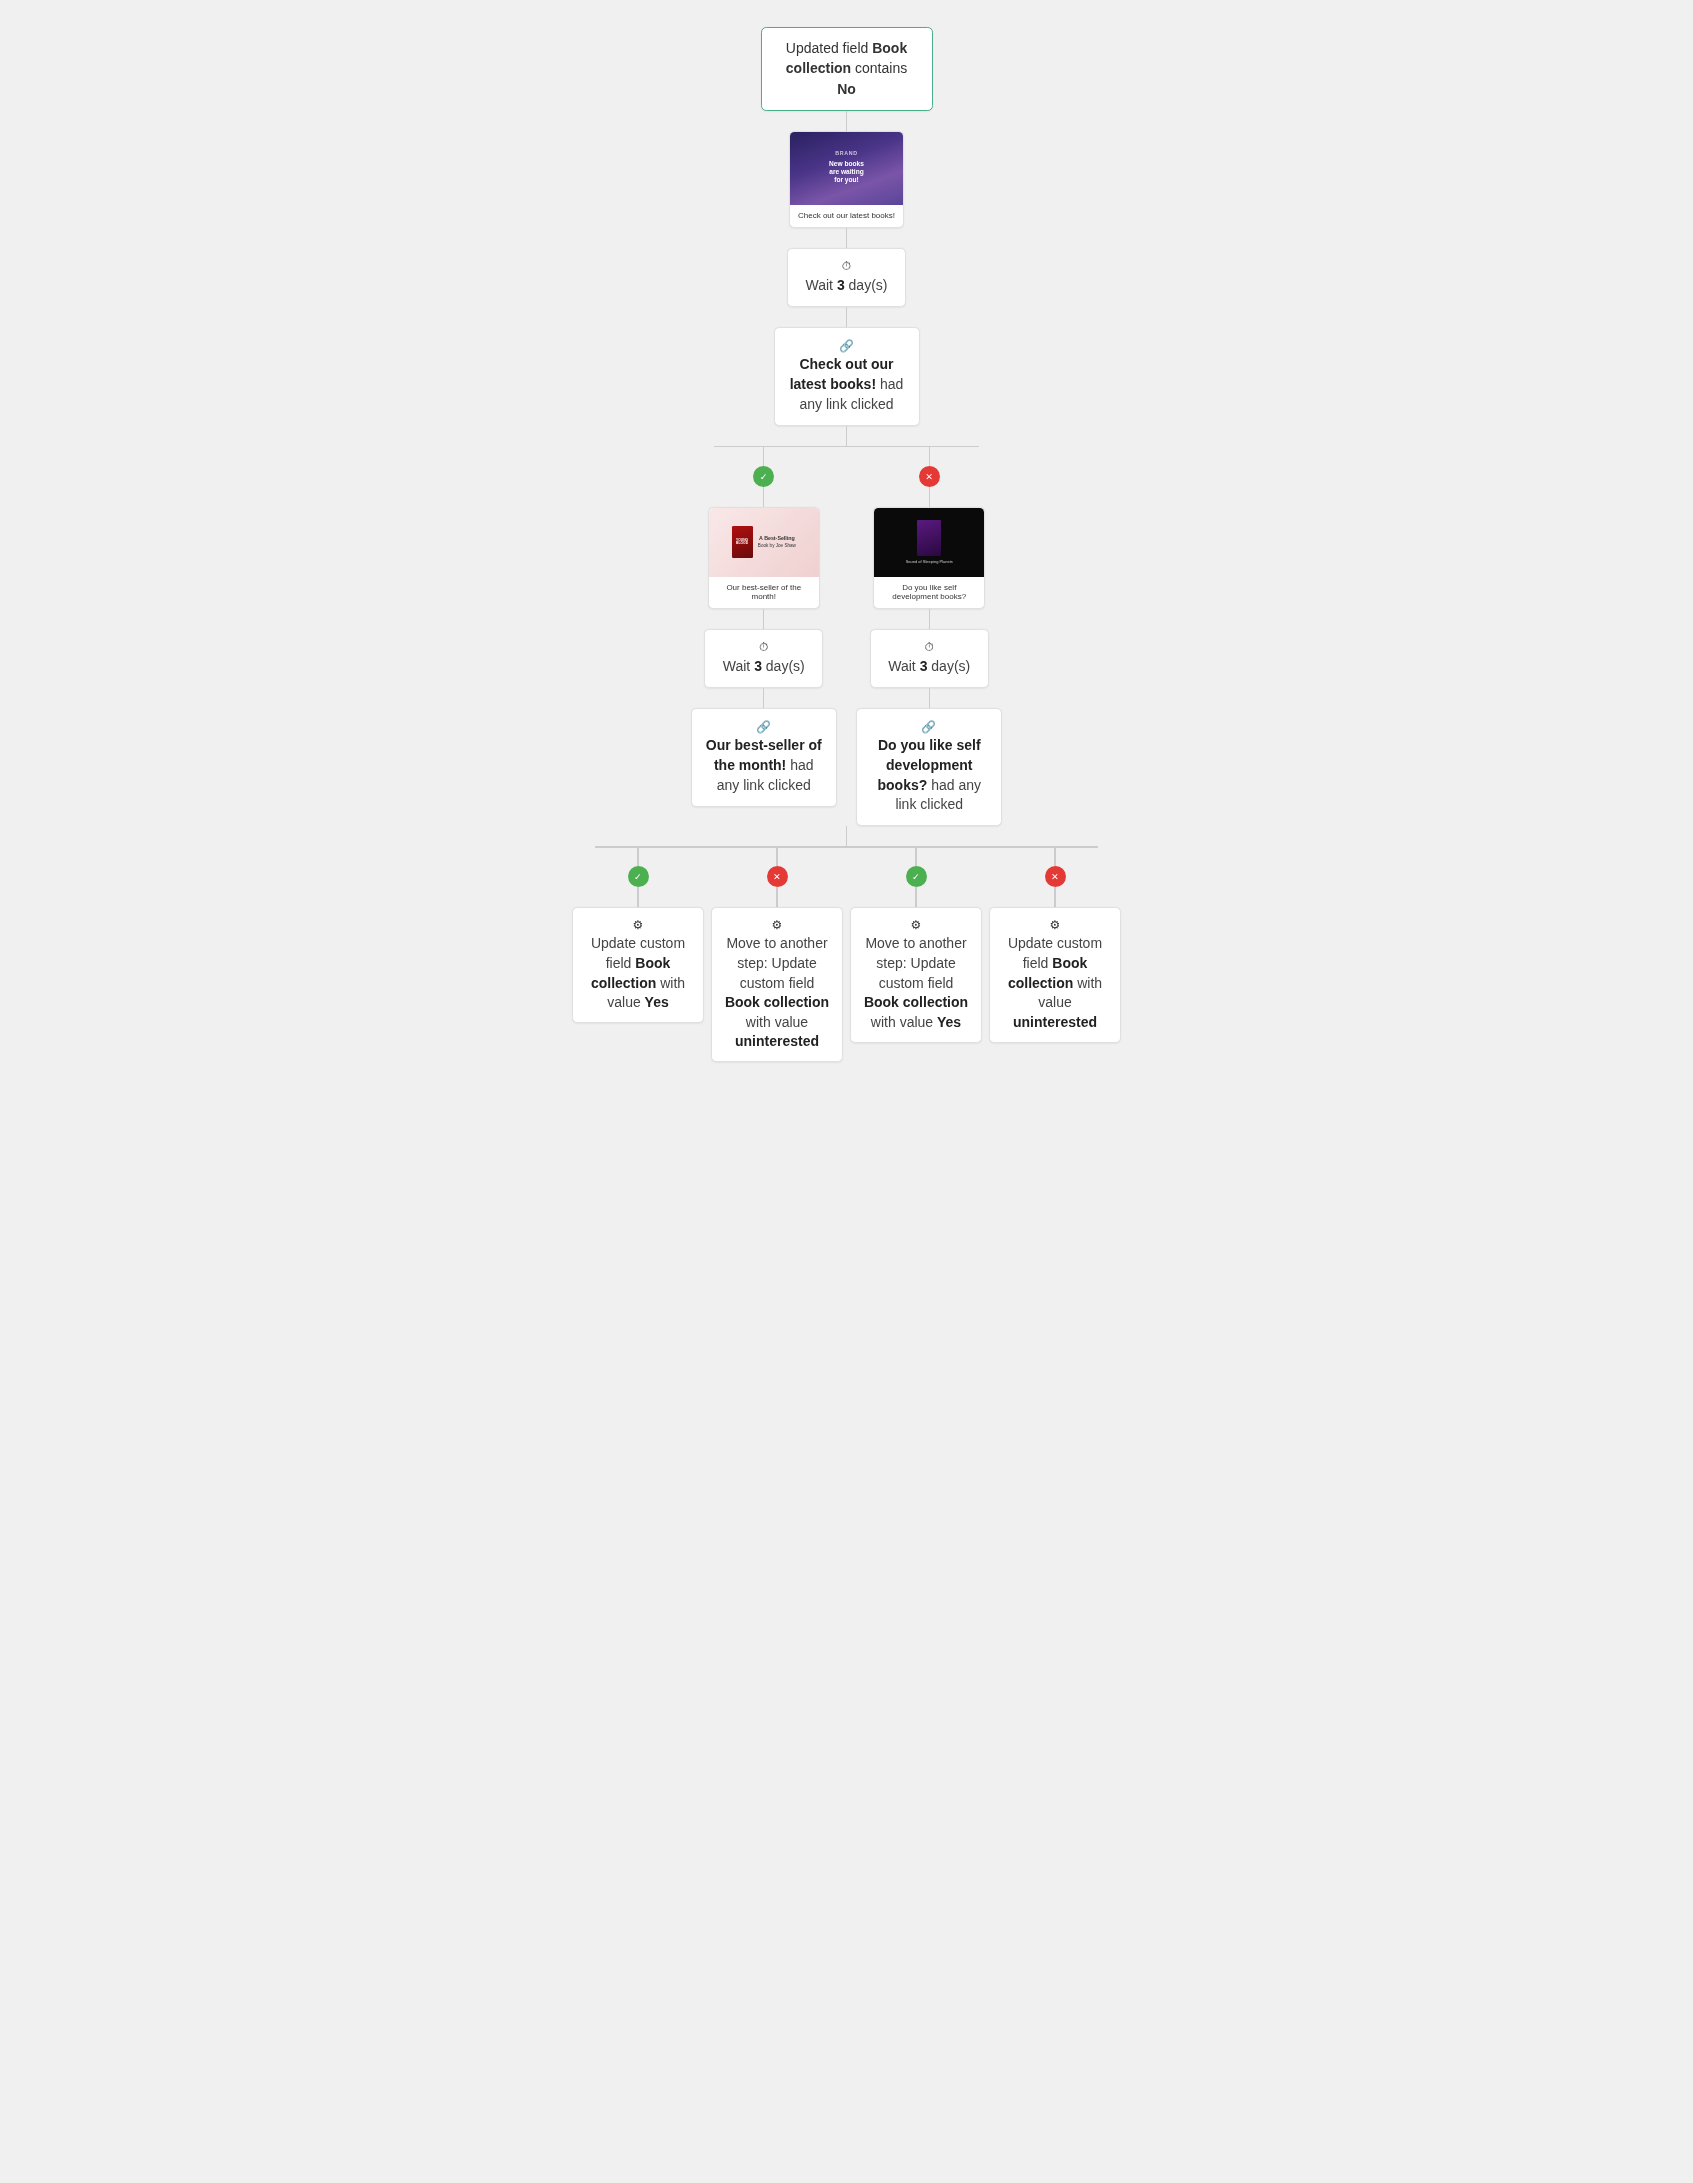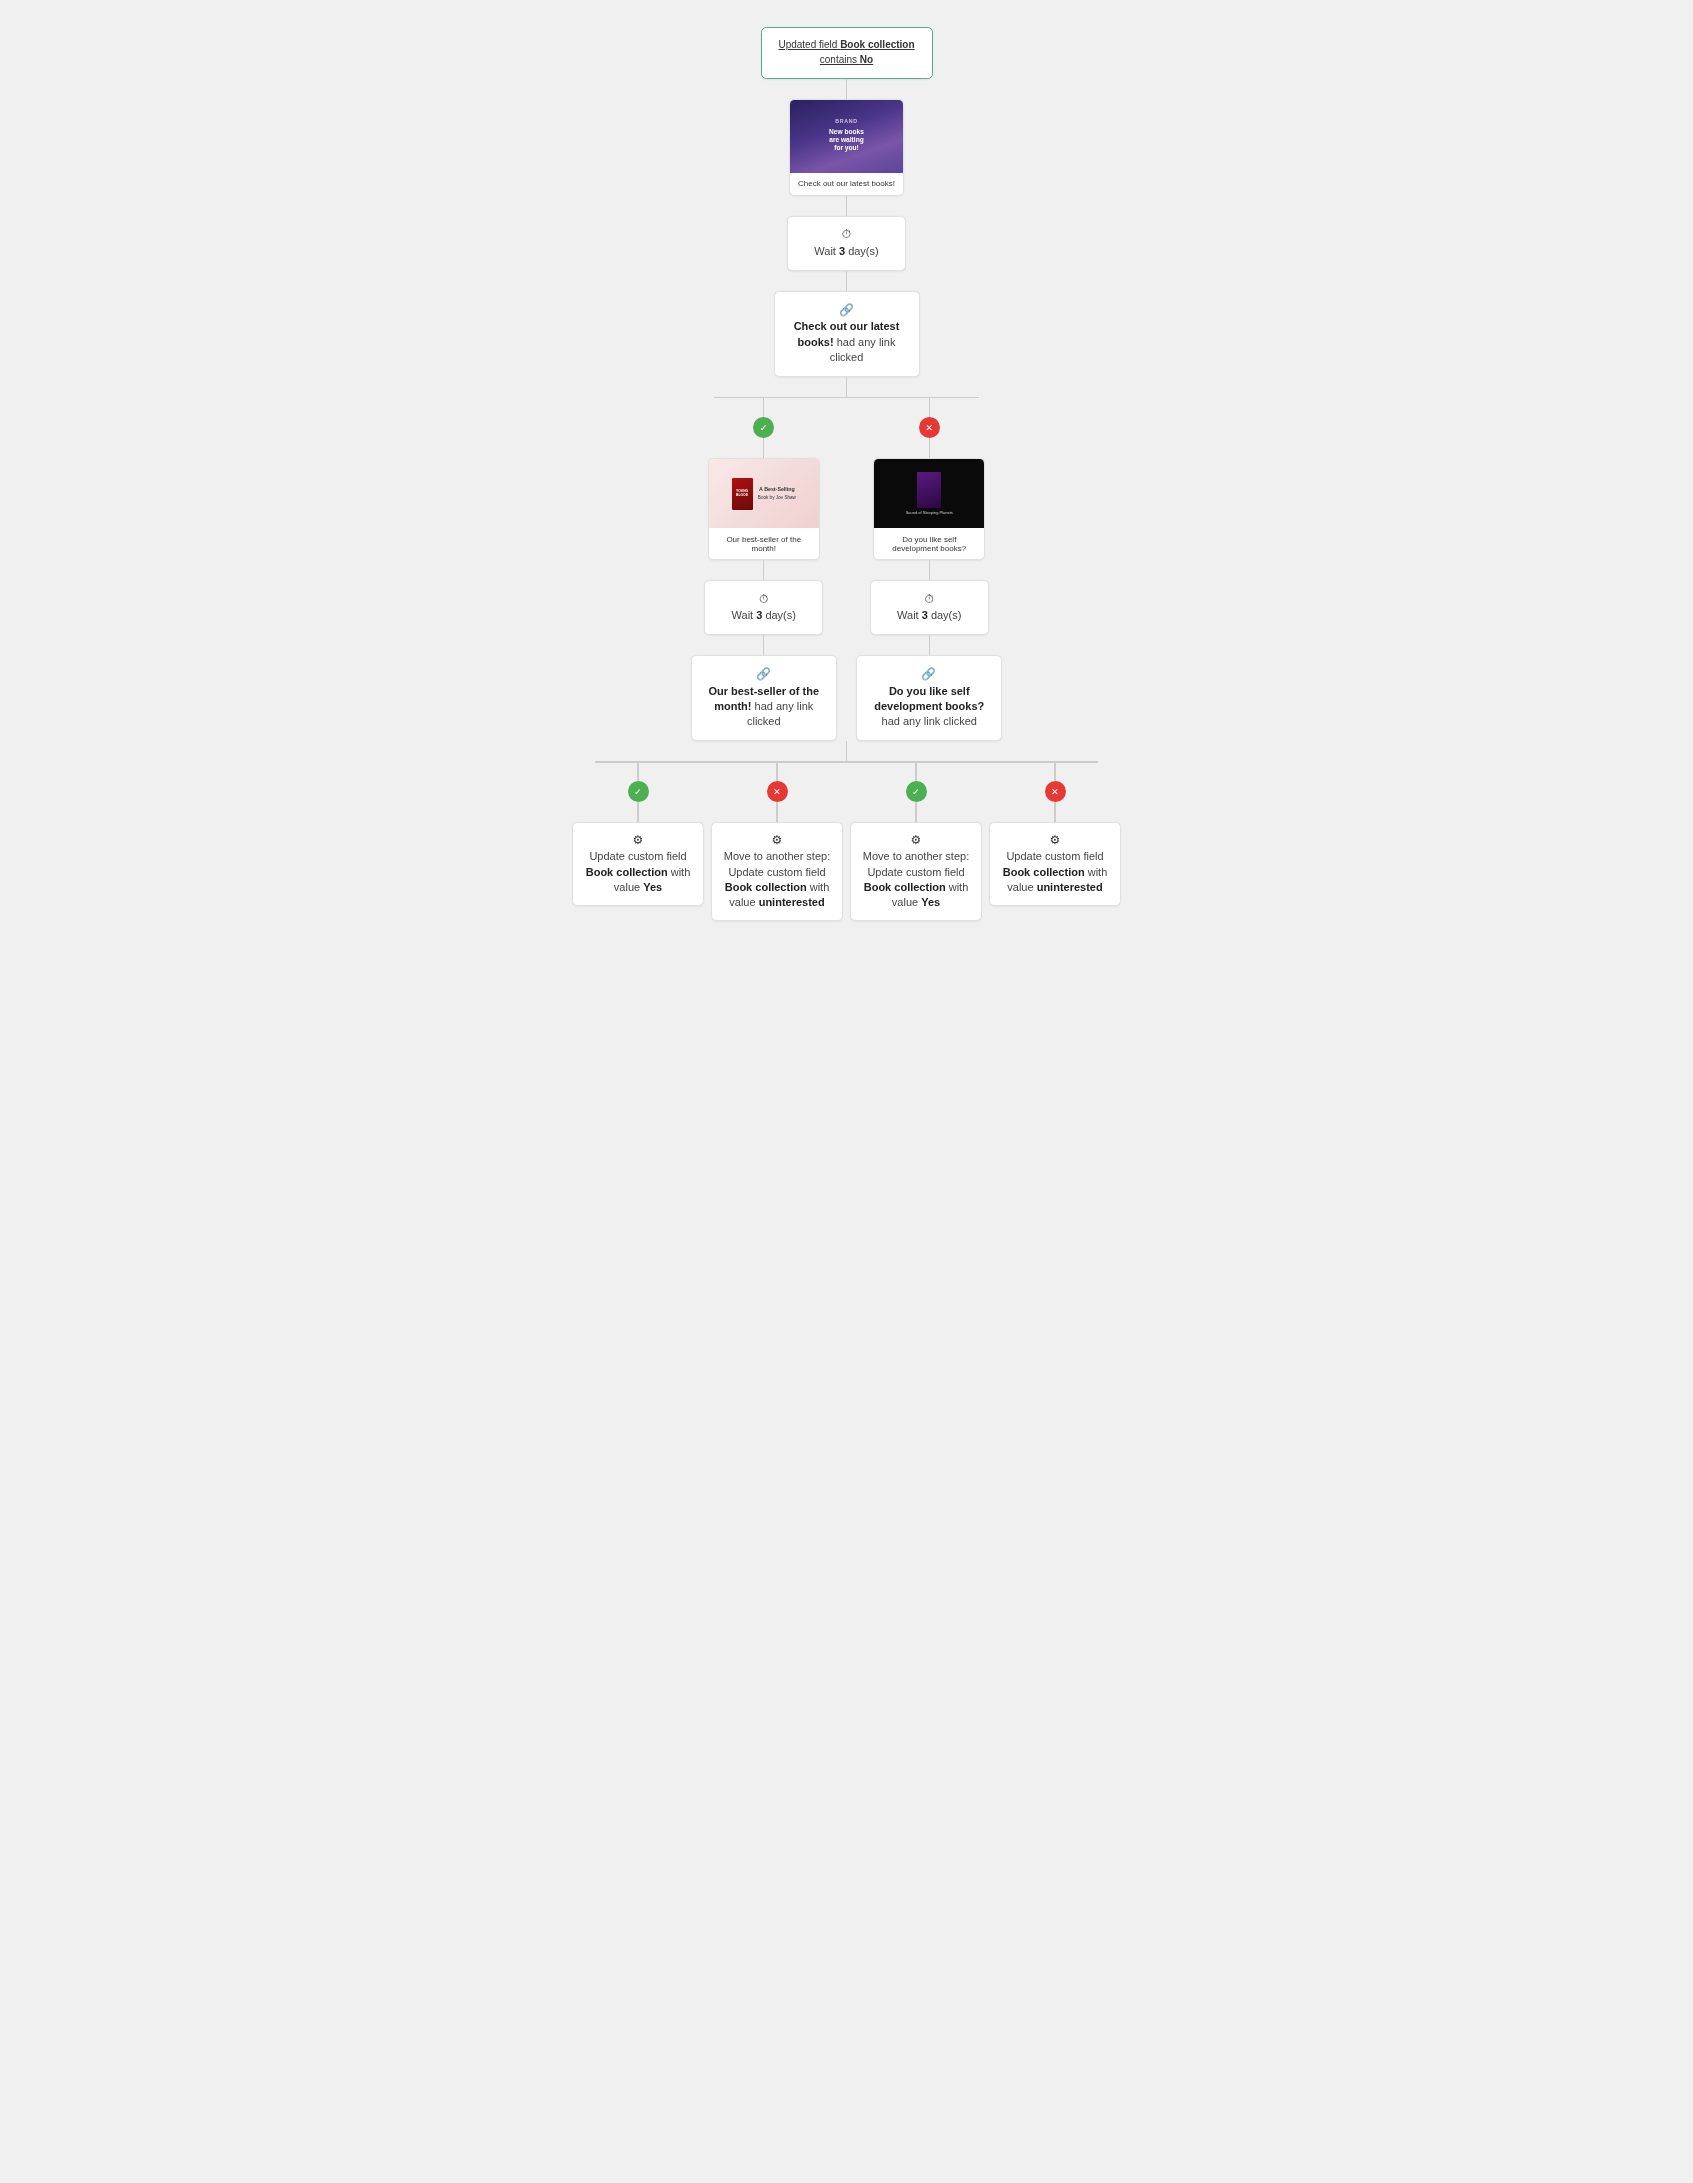--- a/index.html
+++ b/index.html
@@ -116,34 +116,33 @@
       align-items: center;
     }
 
     .v-down {
       height: 20px;
       width: 1.3px;
       background: #ccc;
     }
 
     .card-text {
-      font-size: 11px;
+      font-size: 14px;
       line-height: 1.4;
       color: #444;
     }
     .card-text strong {
       font-weight: 700;
       color: #222;
     }
 
     .trigger-text {
-      font-size: 10px;
+      font-size: 14px;
       line-height: 1.45;
       color: #333;
-      text-decoration: underline;
     }
   </style>
 </head>
 <body>
 
 <div class="flow-container">
 
   <div class="card card-trigger">
     <p class="trigger-text">
       Updated field <strong>Book collection</strong> contains <strong>No</strong>

